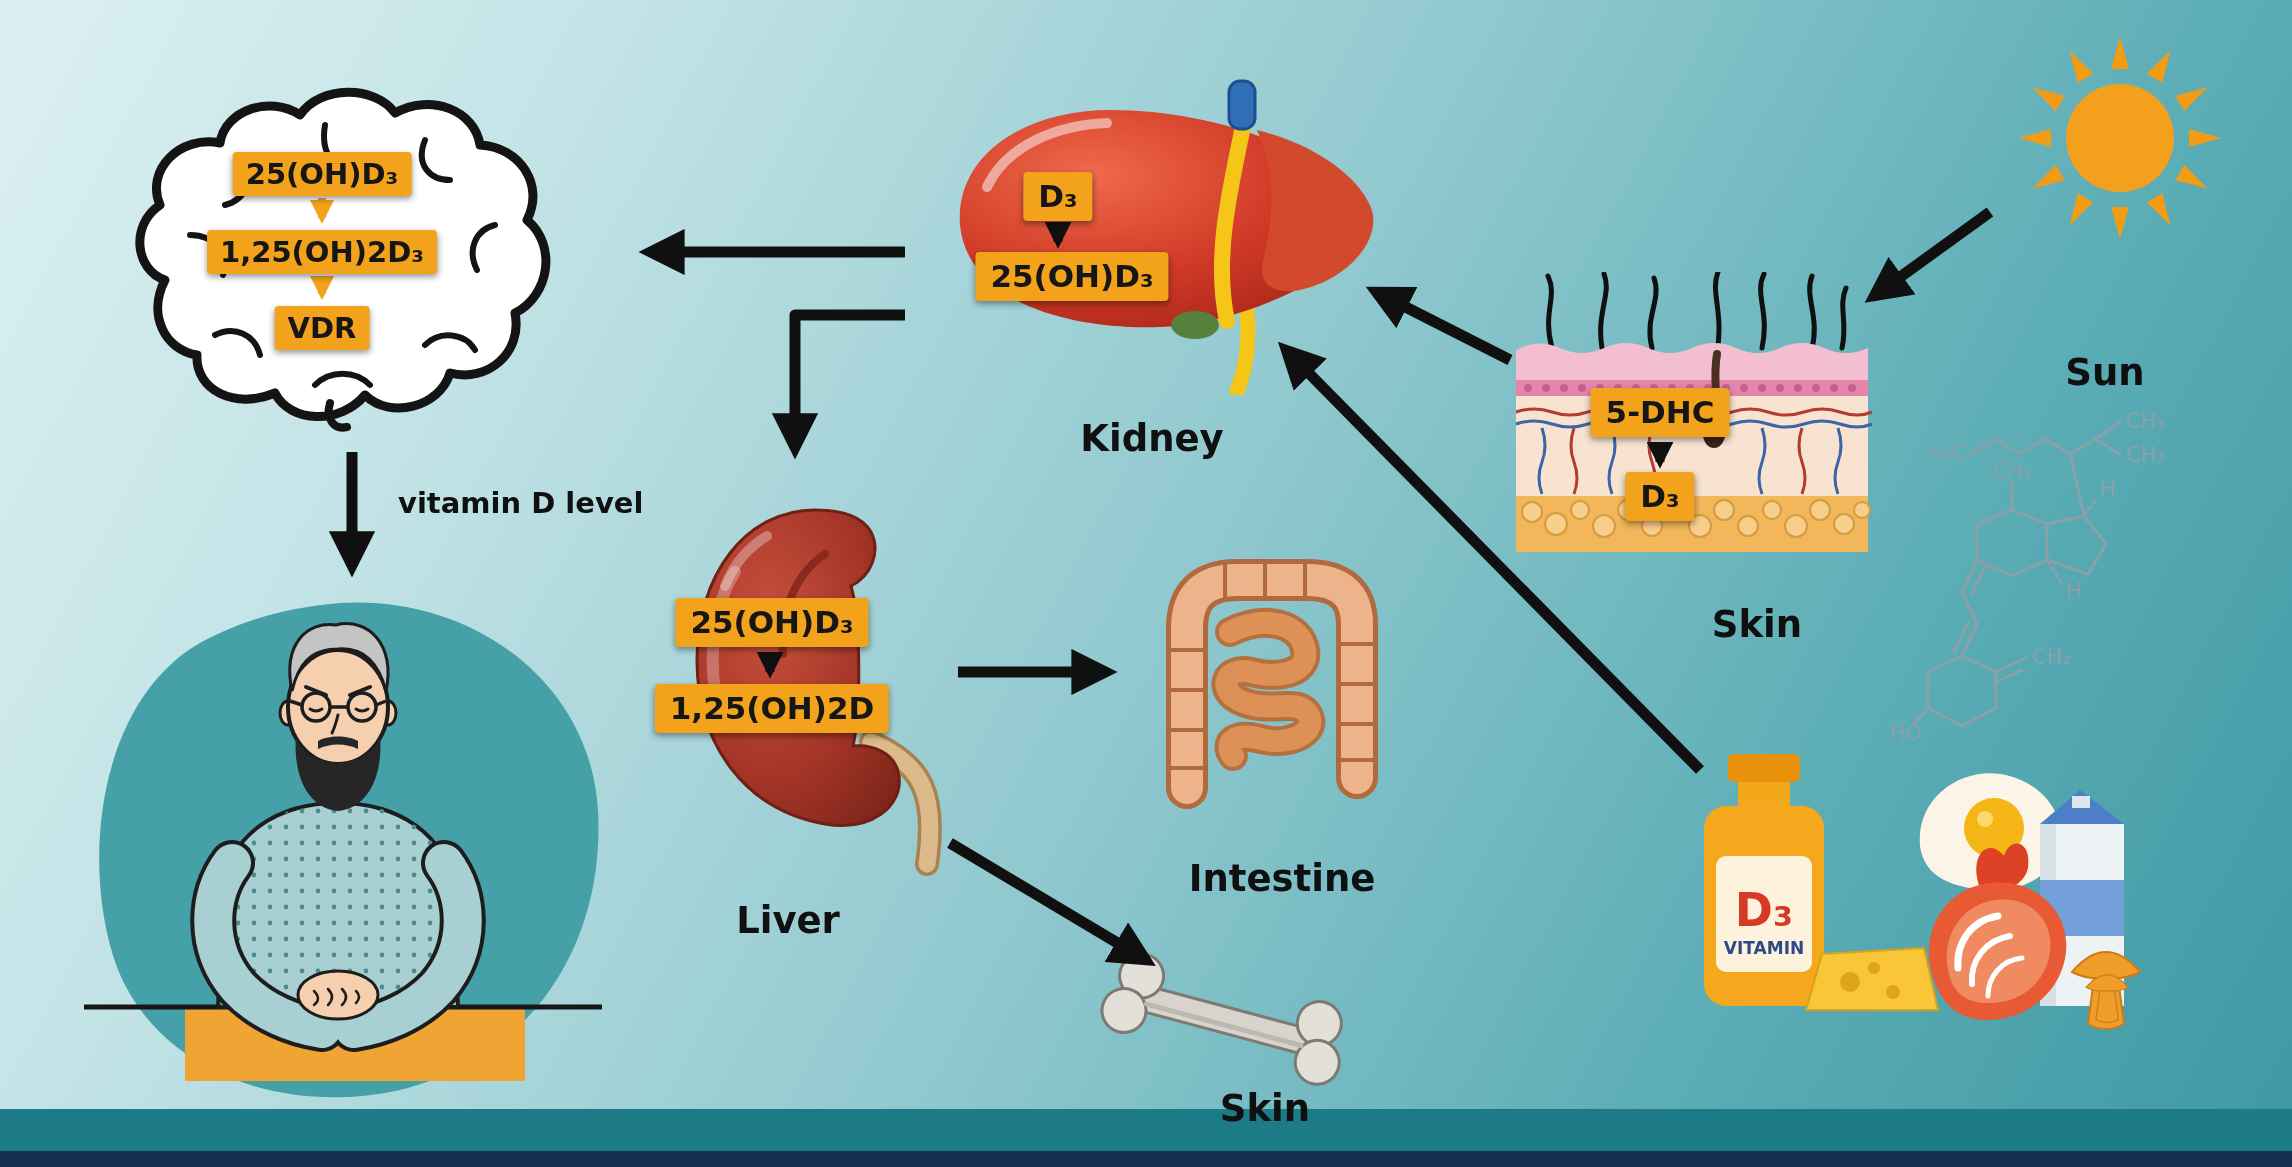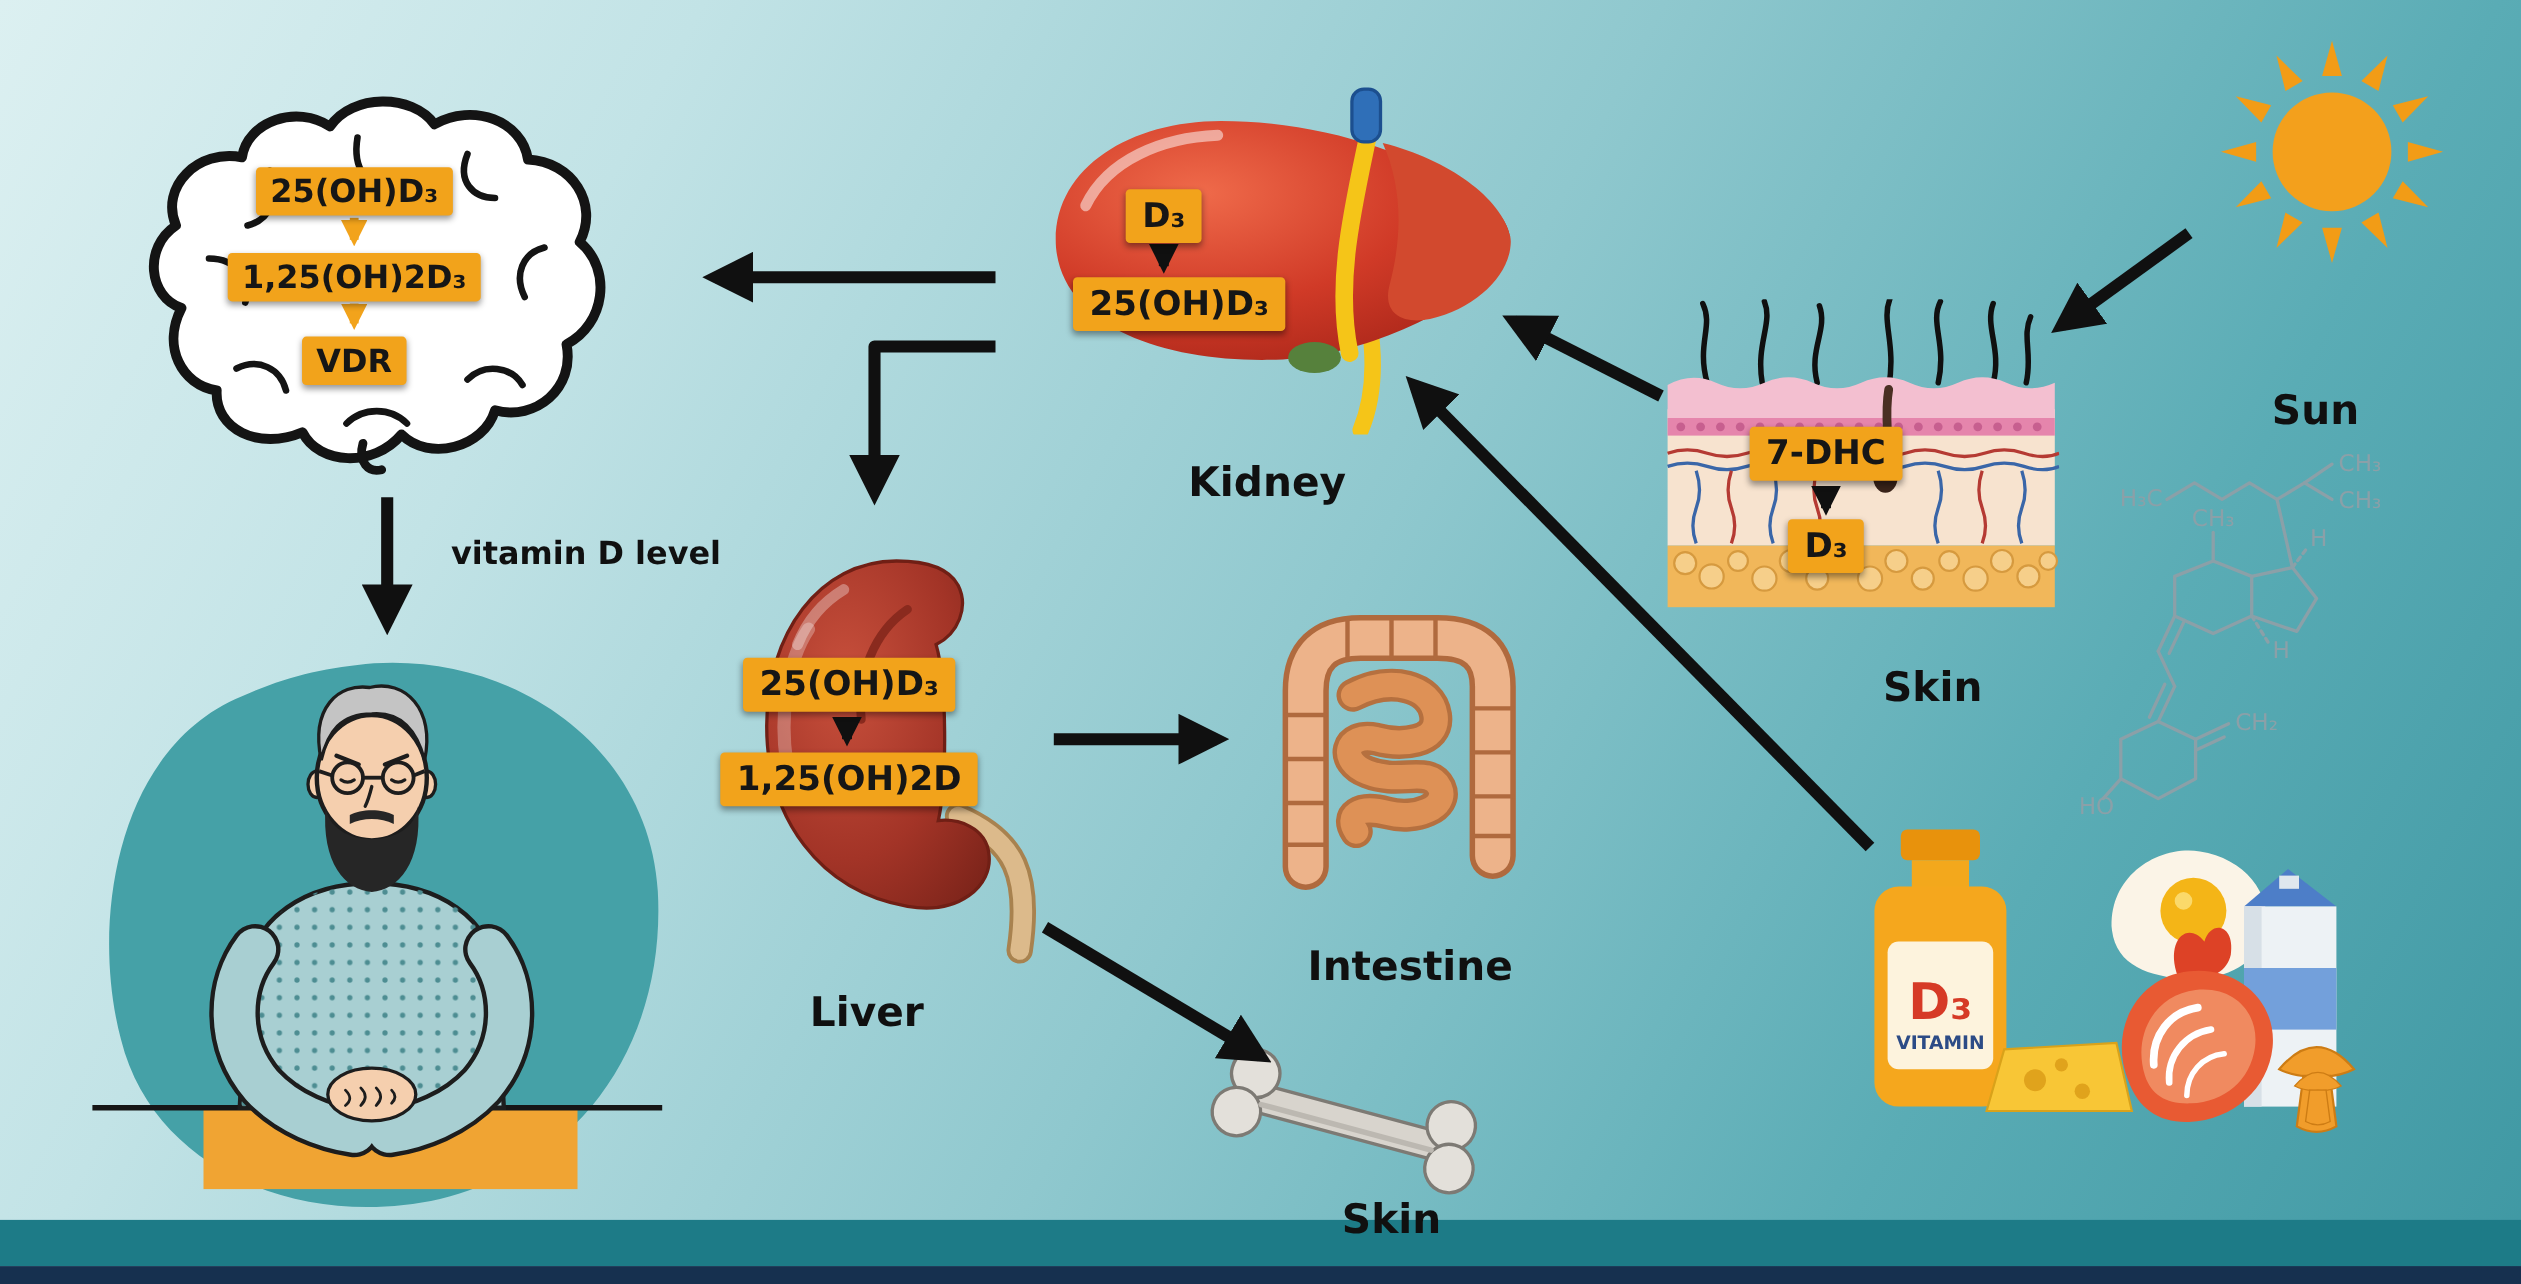--- a/index.html
+++ b/index.html
@@ -14,21 +14,21 @@
   #arrows { position:absolute; left:0; top:0; z-index:2; pointer-events:none; }
   .labels-layer { position:absolute; left:0; top:0; width:100%; height:100%; z-index:3; pointer-events:none;padding-left:42px; }
   .tag { position:absolute; transform:translateX(-50%); background:#f2a31b; color:#161616;
     font-weight:700; white-space:nowrap; padding:5px 15px; border-radius:4px;
     box-shadow:0 3px 6px rgba(0,0,0,.4); font-size:31px; line-height:1.25; }
   .tag.sm { font-size:29px; padding:4px 13px; }
   .caption { position:absolute; transform:translateX(-50%); color:#101010; font-weight:700;
     font-size:37px; white-space:nowrap;margin-top:41px; }
   .caption.md { font-size:34px; }
   #vitamin-level-label { position:absolute; left:398px; top:486px; font-weight:700;
-    font-size:29px; color:#101010; white-space:nowrap;margin-left:12px; }
+    font-size:29px; color:#101010; white-space:nowrap; }
   svg text { font-family:"DejaVu Sans","Liberation Sans",sans-serif; }
 </style>
 </head>
 <body>
 
 <div id="stage">
 
   <div id="band-teal" class="band"></div>
   <div id="band-navy" class="band"></div>
 
@@ -381,21 +381,21 @@
     <div class="caption" style="left:1152px;top:376px">Kidney</div>
 
     <div class="tag" style="left:772px;top:598px">25(OH)D₃</div>
     <div class="tag" style="left:772px;top:684px">1,25(OH)2D</div>
     <div class="caption" style="left:788px;top:858px">Liver</div>
 
     <div class="caption" style="left:1282px;top:816px">Intestine</div>
     <div class="caption" style="left:1265px;top:1046px">Skin</div>
     <div class="caption" style="left:2105px;top:310px">Sun</div>
 
-    <div class="tag" style="left:1660px;top:388px">7-DHC</div>
+    <div class="tag" style="left:1660px;top:388px">5-DHC</div>
     <div class="tag" style="left:1660px;top:472px">D₃</div>
     <div class="caption" style="left:1757px;top:562px">Skin</div>
 
 
     <div id="vitamin-level-label">vitamin D level</div>
 
   </div>
 
 </div>
 

